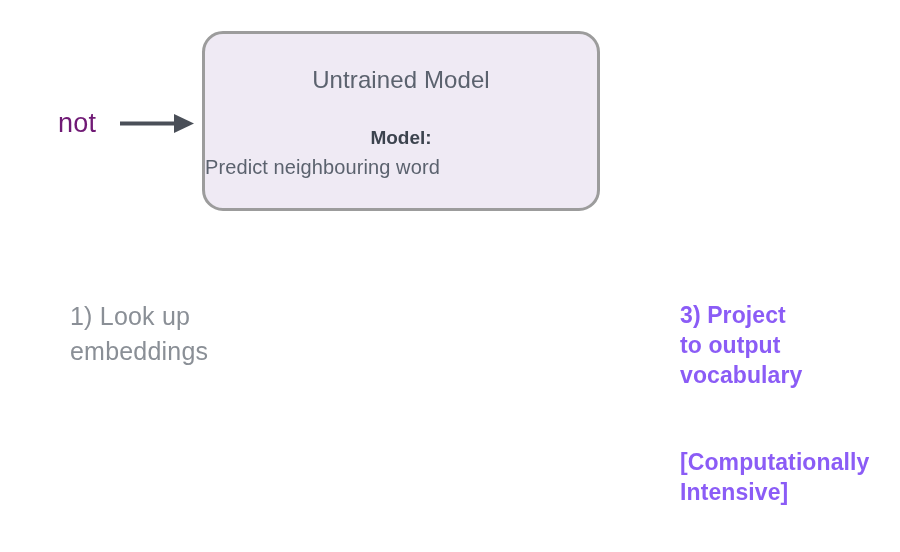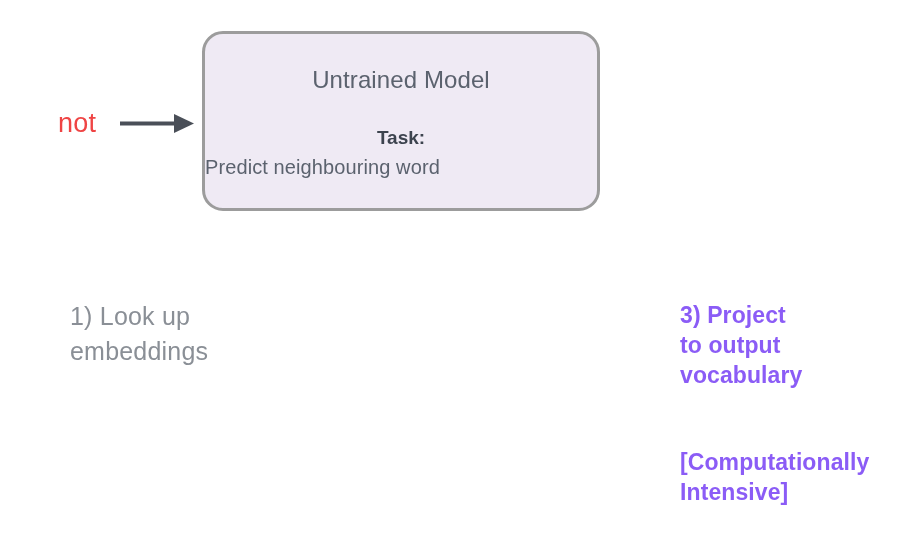--- a/index.html
+++ b/index.html
@@ -24,21 +24,21 @@
     height: 552px;
   }
 
   
   .input-word {
     position: absolute;
     left: 58px;
     top: 106px;
     font-size: 27px;
     line-height: 34px;
-    color: #ef4444;
+    color: #701a75;
     letter-spacing: 0.2px;
     white-space: nowrap;
   }
 
   
   .arrow {
     position: absolute;
     left: 118px;
     top: 110px;
     width: 80px;
@@ -130,21 +130,21 @@
 
   <div class="arrow">
     <svg width="80" height="28" viewBox="0 0 80 28" aria-hidden="true">
       <line x1="2" y1="13.5" x2="58" y2="13.5" stroke="#4A4F58" stroke-width="4"></line>
       <polygon points="56,4 76,13.5 56,23" fill="#4A4F58"></polygon>
     </svg>
   </div>
 
   <div class="model-box">
     <div class="model-title">Untrained Model</div>
-    <div class="model-task-label">Task:</div>
+    <div class="model-task-label">Model:</div>
     <div class="model-task-value">Predict neighbouring word</div>
   </div>
 
   <div id="step-lookup" class="step step-plain">1) Look up
 embeddings</div>
 
 
   <div id="step-project" class="step step-emph">3) Project
 to output
 vocabulary</div>

